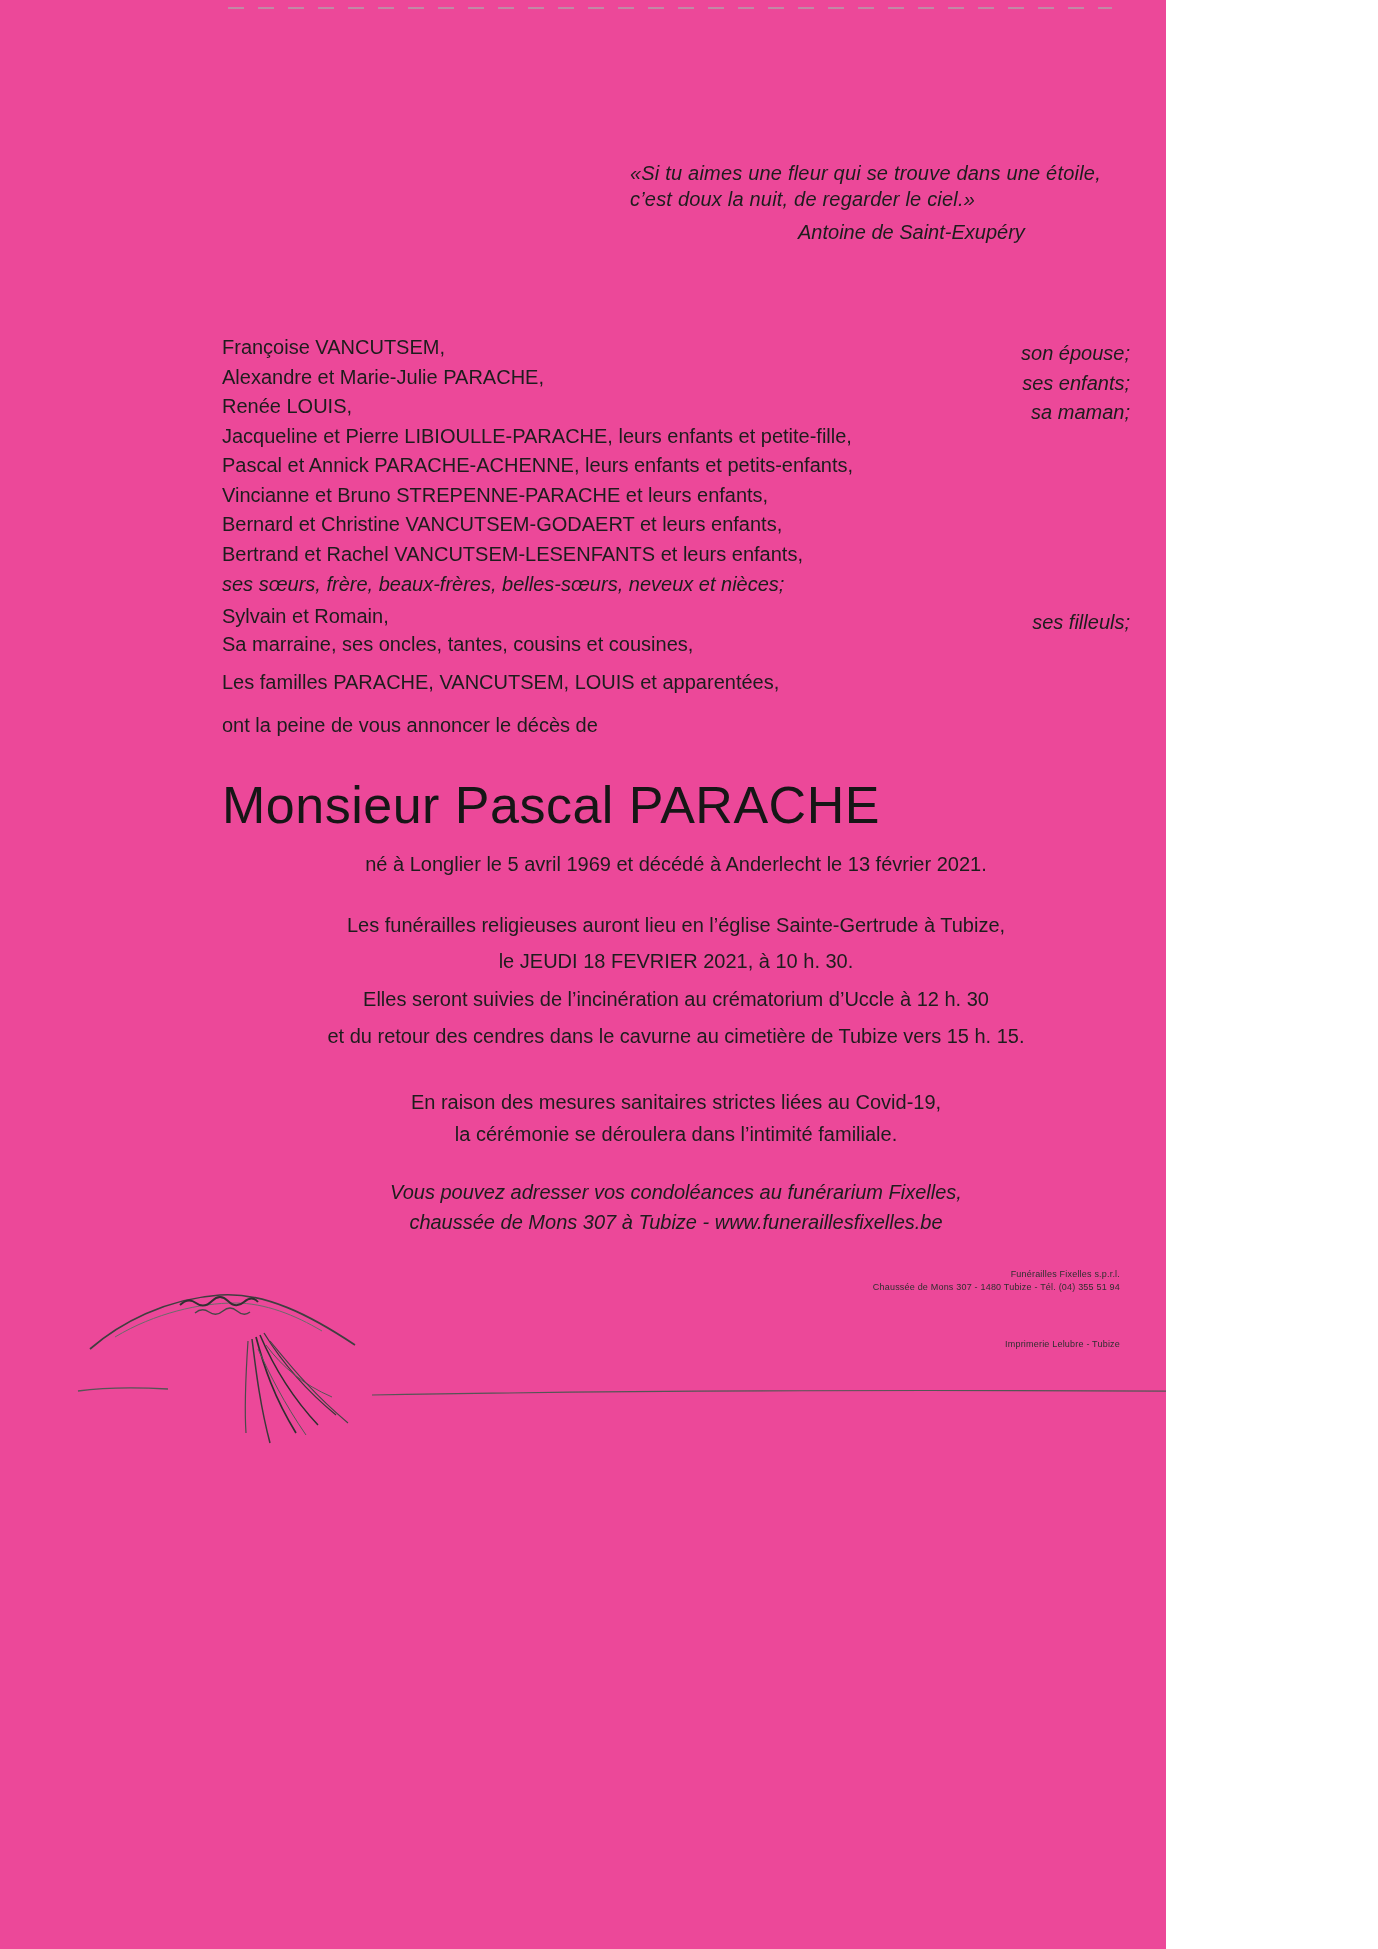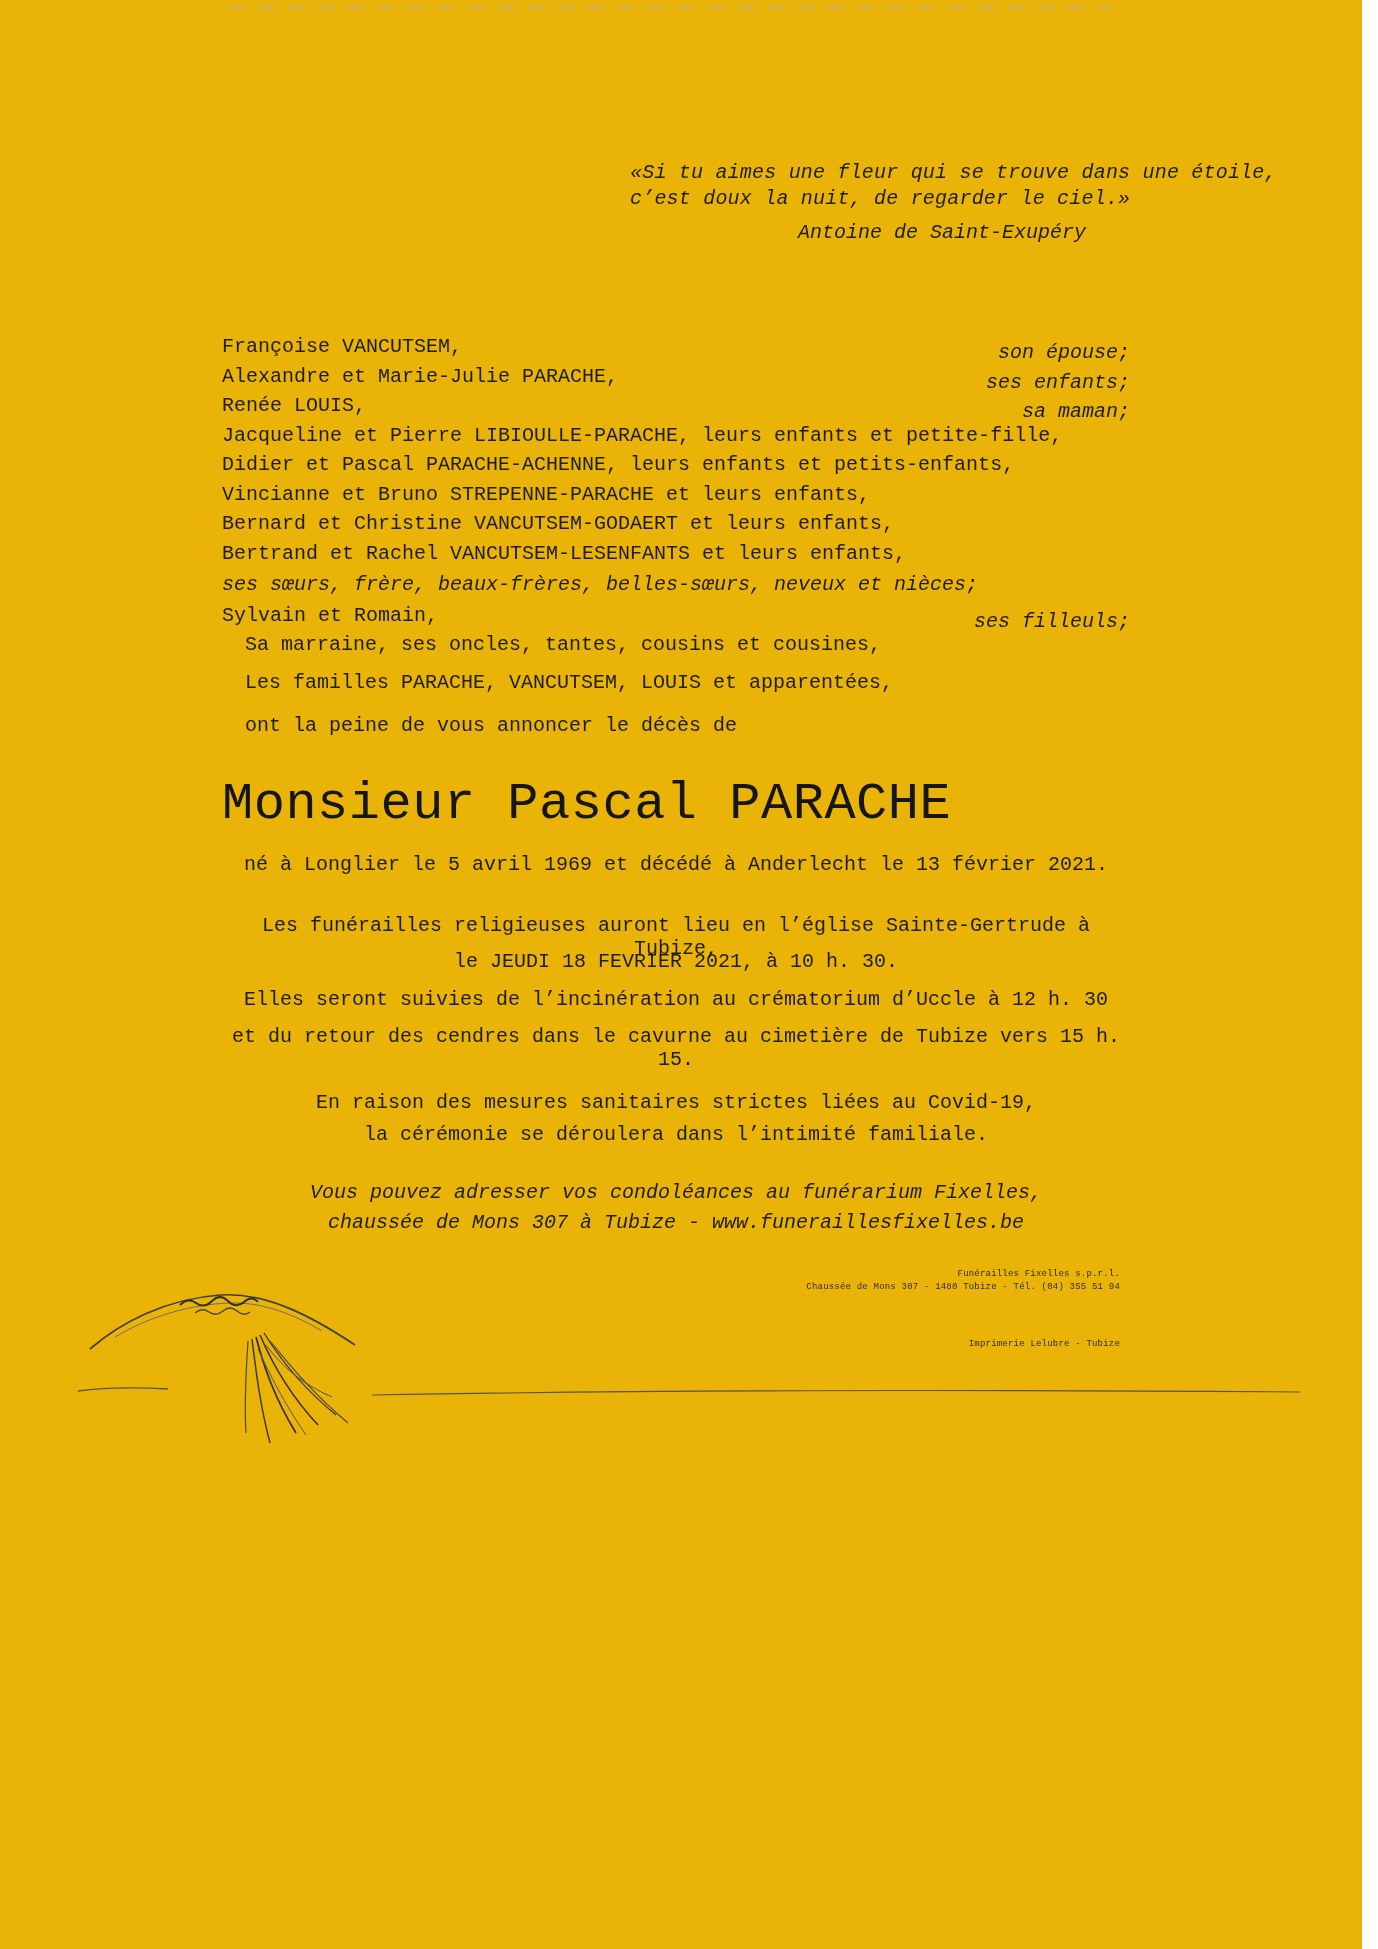--- a/index.html
+++ b/index.html
@@ -1,21 +1,21 @@
 <!DOCTYPE html>
 <html><head>
 <meta charset="utf-8">
 <style>
   * { margin:0; padding:0; box-sizing:border-box; }
   body { background:#ffffff; }
   .page {
     position:relative;
-    width:1362px; height:1949px;
-    background:#eab308;
-    font-family:Liberation Mono, monospace;
+    width:1166px; height:1949px;
+    background:#ec4899;
+    font-family:Liberation Sans, sans-serif;
     color:#1d1d1d;
     overflow:hidden;
   }
   .scan-line {
     position:absolute; top:7px; left:228px; width:884px; height:2px;
     background:repeating-linear-gradient(90deg,#ababab 0 16px, transparent 16px 30px);
     opacity:.65;
   }
   .quote {
     position:absolute; left:630px; top:160px;
@@ -24,21 +24,21 @@
   }
   .quote-attr {
     position:absolute; left:798px; top:221px;
     font-style:italic; font-size:20px;
   }
   .col { position:absolute; left:222px; width:908px; }
   .row { display:flex; justify-content:space-between; font-size:20px; line-height:26px; }
   .row .rel { font-style:italic;margin-top:6px; }
   .right-line { text-align:left; font-style:italic; font-size:20px; }
   .center-line { text-align:center; font-size:20px; }
-  .plain-line { font-size:20px;margin-left:23px; }
+  .plain-line { font-size:20px; }
   .deceased-title {
     text-align:left; font-size:52px; line-height:58px;
     letter-spacing:.5px; color:#161616;
   }
   .italic { font-style:italic; }
   .imprint {
     position:absolute; left:700px; top:1268px; width:420px;
     text-align:right; font-size:9px; line-height:13px; color:#2e2e2e;
     letter-spacing:.2px;
   }
@@ -67,21 +67,21 @@
     <span class="rel">ses enfants;</span>
   </div>
   <div class="col row" style="top:393px">
     <span>Renée LOUIS,</span>
     <span class="rel">sa maman;</span>
   </div>
   <div class="col row" style="top:423px">
     <span>Jacqueline et Pierre LIBIOULLE-PARACHE, leurs enfants et petite-fille,</span>
   </div>
   <div class="col row" style="top:452px">
-    <span>Didier et Pascal PARACHE-ACHENNE, leurs enfants et petits-enfants,</span>
+    <span>Pascal et Annick PARACHE-ACHENNE, leurs enfants et petits-enfants,</span>
   </div>
   <div class="col row" style="top:482px">
     <span>Vincianne et Bruno STREPENNE-PARACHE et leurs enfants,</span>
   </div>
   <div class="col row" style="top:511px">
     <span>Bernard et Christine VANCUTSEM-GODAERT et leurs enfants,</span>
   </div>
   <div class="col row" style="top:541px">
     <span>Bertrand et Rachel VANCUTSEM-LESENFANTS et leurs enfants,</span>
   </div>

